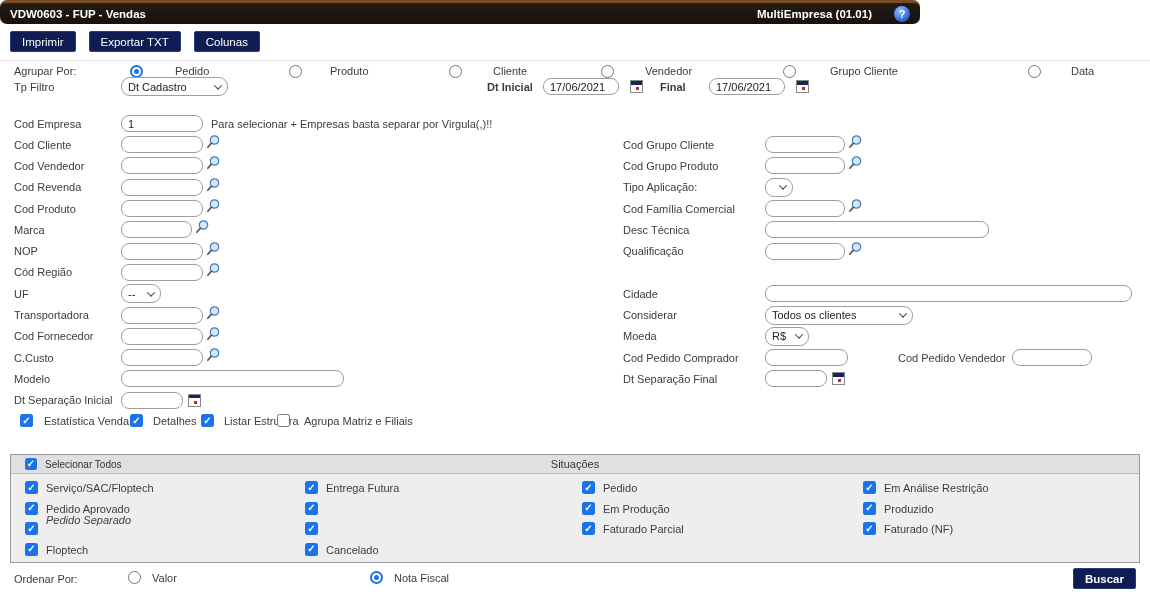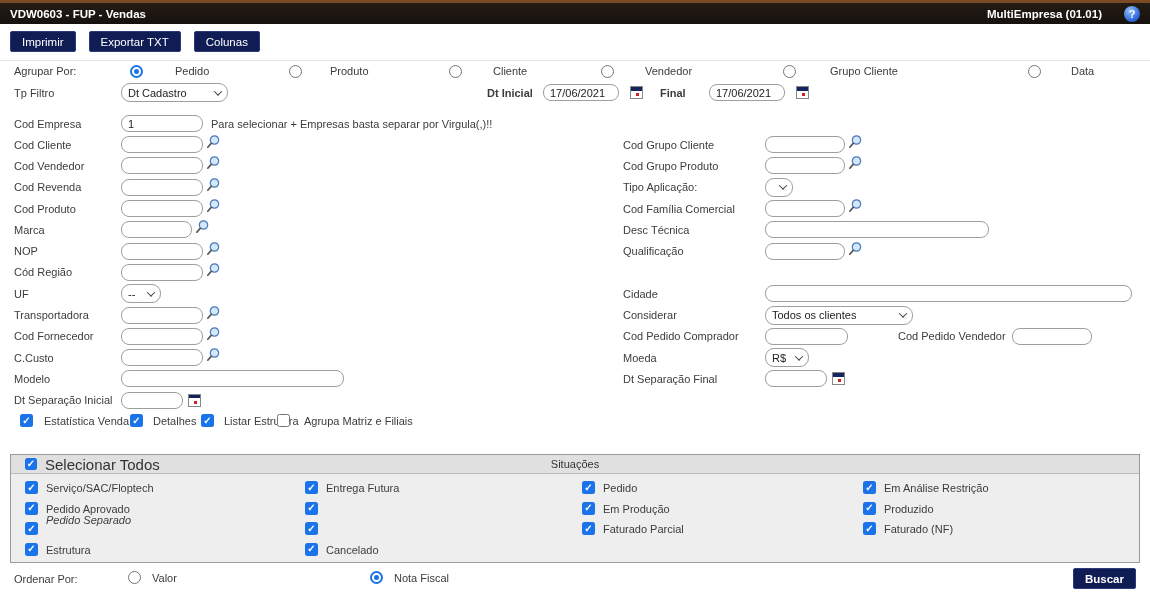--- a/index.html
+++ b/index.html
@@ -1,23 +1,23 @@
 <!DOCTYPE html>
 <html><head>
 <meta charset="utf-8">
 <style>
   * { margin:0; padding:0; box-sizing:border-box; }
   html,body { background:#fff; }
   body { font-family:"Liberation Sans", sans-serif; font-size:11px; color:#3c3c3c; }
   .app { position:relative; width:1150px; height:601px; background:#fff; overflow:hidden; }
 
   
-  .titlebar { position:absolute; left:0; top:0; width:1150px; height:24px;
+  .titlebar { position:absolute; left:0; top:0; width:920px; height:24px;
     background:linear-gradient(#241c15,#17110d); border-top:3px solid #7a4a23;
-    display:flex; align-items:center; justify-content:space-between; padding:0 10px; }
+    display:flex; align-items:center; justify-content:space-between; padding:0 10px;border-radius:7px; }
   .titlebar .wtitle { color:#fff; font-weight:bold; font-size:11.5px; }
   .titlebar-right { display:flex; align-items:center; gap:22px; }
   .titlebar-right .ver { color:#fff; font-weight:bold; font-size:11.5px; }
   .help-icon { width:16px; height:16px; border-radius:50%; cursor:pointer;
     background:radial-gradient(circle at 35% 28%, #8fc0f8, #2a62d8 70%, #1b46a8);
     color:#fff; font-weight:bold; font-size:11px; display:flex; align-items:center; justify-content:center; }
 
   
   .toolbar { position:absolute; left:10px; top:31px; display:flex; gap:13px; }
   .navy-btn { background:#101d55; color:#fff; border:1px solid #2a3a7a; border-radius:2px;
@@ -48,42 +48,42 @@
   .cal::before { content:""; position:absolute; left:0; top:0; right:0; height:3.5px; background:#16245e; }
   .cal::after { content:""; position:absolute; left:5px; top:6px; width:3px; height:3px; background:#c22; }
   .lbl { color:#3c3c3c; font-size:11px; white-space:nowrap; }
   .blbl { font-weight:bold; color:#3c3c3c; font-size:11px; white-space:nowrap; }
 
   
   .agrupar-row { position:absolute; left:0; top:63px; width:1150px; height:17px; }
   .agrupar-row .lbl { position:absolute; left:14px; top:2px; }
   .abs { position:absolute; }
 
-  .filtro-row { position:absolute; left:0; top:82px; width:1150px; height:21px; }
+  .filtro-row { position:absolute; left:0; top:76px; width:1150px; height:21px; }
   .empresa-row { position:absolute; left:0; top:113px; width:1150px; height:21px; }
 
   .fields { position:absolute; top:134px; }
   .fields.left { left:14px; width:600px; }
   .fields.right { left:623px; width:527px; }
   .frow { display:flex; align-items:center; height:21.3px; }
   .frow .flabel { flex:none; }
   .fields.left .flabel { width:107px; }
   .fields.right .flabel { width:142px; }
 
   .opts-row { position:absolute; left:0; top:411px; width:1150px; height:20px; }
   .opts-row .opt-cb { position:absolute; top:3px; }
   .opts-row .opt-lb { position:absolute; top:4px; }
 
   
   .situacoes { position:absolute; left:10px; top:454px; width:1130px; height:109px;
     background:#eeeeee; border:1px solid #9a9a9a; }
   .sit-header { position:relative; height:19px; background:#e0e0e0; border-bottom:1px solid #bdbdbd;
     display:flex; align-items:center; }
   .sit-header .cb { width:12px; height:12px; margin-left:14px; }
-  .sit-header .selall { font-size:15px; color:#333; margin-left:8px; }
+  .sit-header .selall { font-size:10px; color:#333; margin-left:8px; }
   .sit-title { position:absolute; left:0; right:0; text-align:center; font-size:11px; color:#333; }
   .sit-grid { position:relative; height:88px; }
   .sit-cell-cb { position:absolute; }
   .sit-cell-lb { position:absolute; color:#3c3c3c; }
 
   .ordenar-row { position:absolute; left:0; top:570px; width:1150px; height:18px;text-align:right; }
   .btn-buscar { position:absolute; right:14px; top:568px; font-weight:bold; }
 </style>
 </head>
 <body>
@@ -289,31 +289,31 @@
         <input class="txt" style="width: 367px;">
       </div>
       <div class="frow">
         <span class="lbl flabel">Considerar</span>
         <div class="sel" style="width: 148px;">
           <span class="sel-val">Todos os clientes</span>
           <i class="chev"></i>
         </div>
       </div>
       <div class="frow">
-        <span class="lbl flabel">Cod Pedido Comprador</span>
-        <input class="txt" style="width: 83px;">
-        <span class="lbl" style="margin-left: 50px;">Cod Pedido Vendedor</span>
-        <input class="txt" style="width: 80px; margin-left: 6px;">
-      </div>
-      <div class="frow">
         <span class="lbl flabel">Moeda</span>
         <div class="sel" style="width: 44px;">
           <span class="sel-val">R$</span>
           <i class="chev"></i>
         </div>
+      </div>
+      <div class="frow">
+        <span class="lbl flabel">Cod Pedido Comprador</span>
+        <input class="txt" style="width: 83px;">
+        <span class="lbl" style="margin-left: 50px;">Cod Pedido Vendedor</span>
+        <input class="txt" style="width: 80px; margin-left: 6px;">
       </div>
       <div class="frow">
         <span class="lbl flabel">Dt Separação Final</span>
         <input class="txt" style="width: 62px;">
         <span class="cal"></span>
       </div>
     </div>
 
   <div class="opts-row" id="opts-row">
       <span class="cb on opt-cb" style="left: 20px;">✓</span>
@@ -349,21 +349,21 @@
         <span class="cb on sit-cell-cb" style="left: 852px; top: 27.5px;">✓</span>
         <span class="sit-cell-lb" style="left: 873px; top: 28.5px;">Produzido</span>
         <span class="cb on sit-cell-cb" style="left: 14px; top: 48px;">✓</span>
         <span class="sit-cell-lb" style="left: 35px; top: 40px; font-style: italic;">Pedido Separado</span>
         <span class="cb on sit-cell-cb" style="left: 294px; top: 48px;">✓</span>
         <span class="cb on sit-cell-cb" style="left: 571px; top: 48px;">✓</span>
         <span class="sit-cell-lb" style="left: 592px; top: 49px;">Faturado Parcial</span>
         <span class="cb on sit-cell-cb" style="left: 852px; top: 48px;">✓</span>
         <span class="sit-cell-lb" style="left: 873px; top: 49px;">Faturado (NF)</span>
         <span class="cb on sit-cell-cb" style="left: 14px; top: 68.5px;">✓</span>
-        <span class="sit-cell-lb" style="left: 35px; top: 69.5px;">Estrutura</span>
+        <span class="sit-cell-lb" style="left: 35px; top: 69.5px;">Floptech</span>
         <span class="cb on sit-cell-cb" style="left: 294px; top: 68.5px;">✓</span>
         <span class="sit-cell-lb" style="left: 315px; top: 69.5px;">Cancelado</span>
       </div>
   </div>
 
   <div class="ordenar-row" id="ordenar-row">
     <span class="lbl abs" style="left:14px;top:3px;">Ordenar Por:</span>
   <span class="rad off abs" style="left: 128px; top: 1px;"></span>
       <span class="lbl abs" style="left: 152px; top: 2px;">Valor</span>
       <span class="rad on abs" style="left: 370px; top: 1px;"></span>

